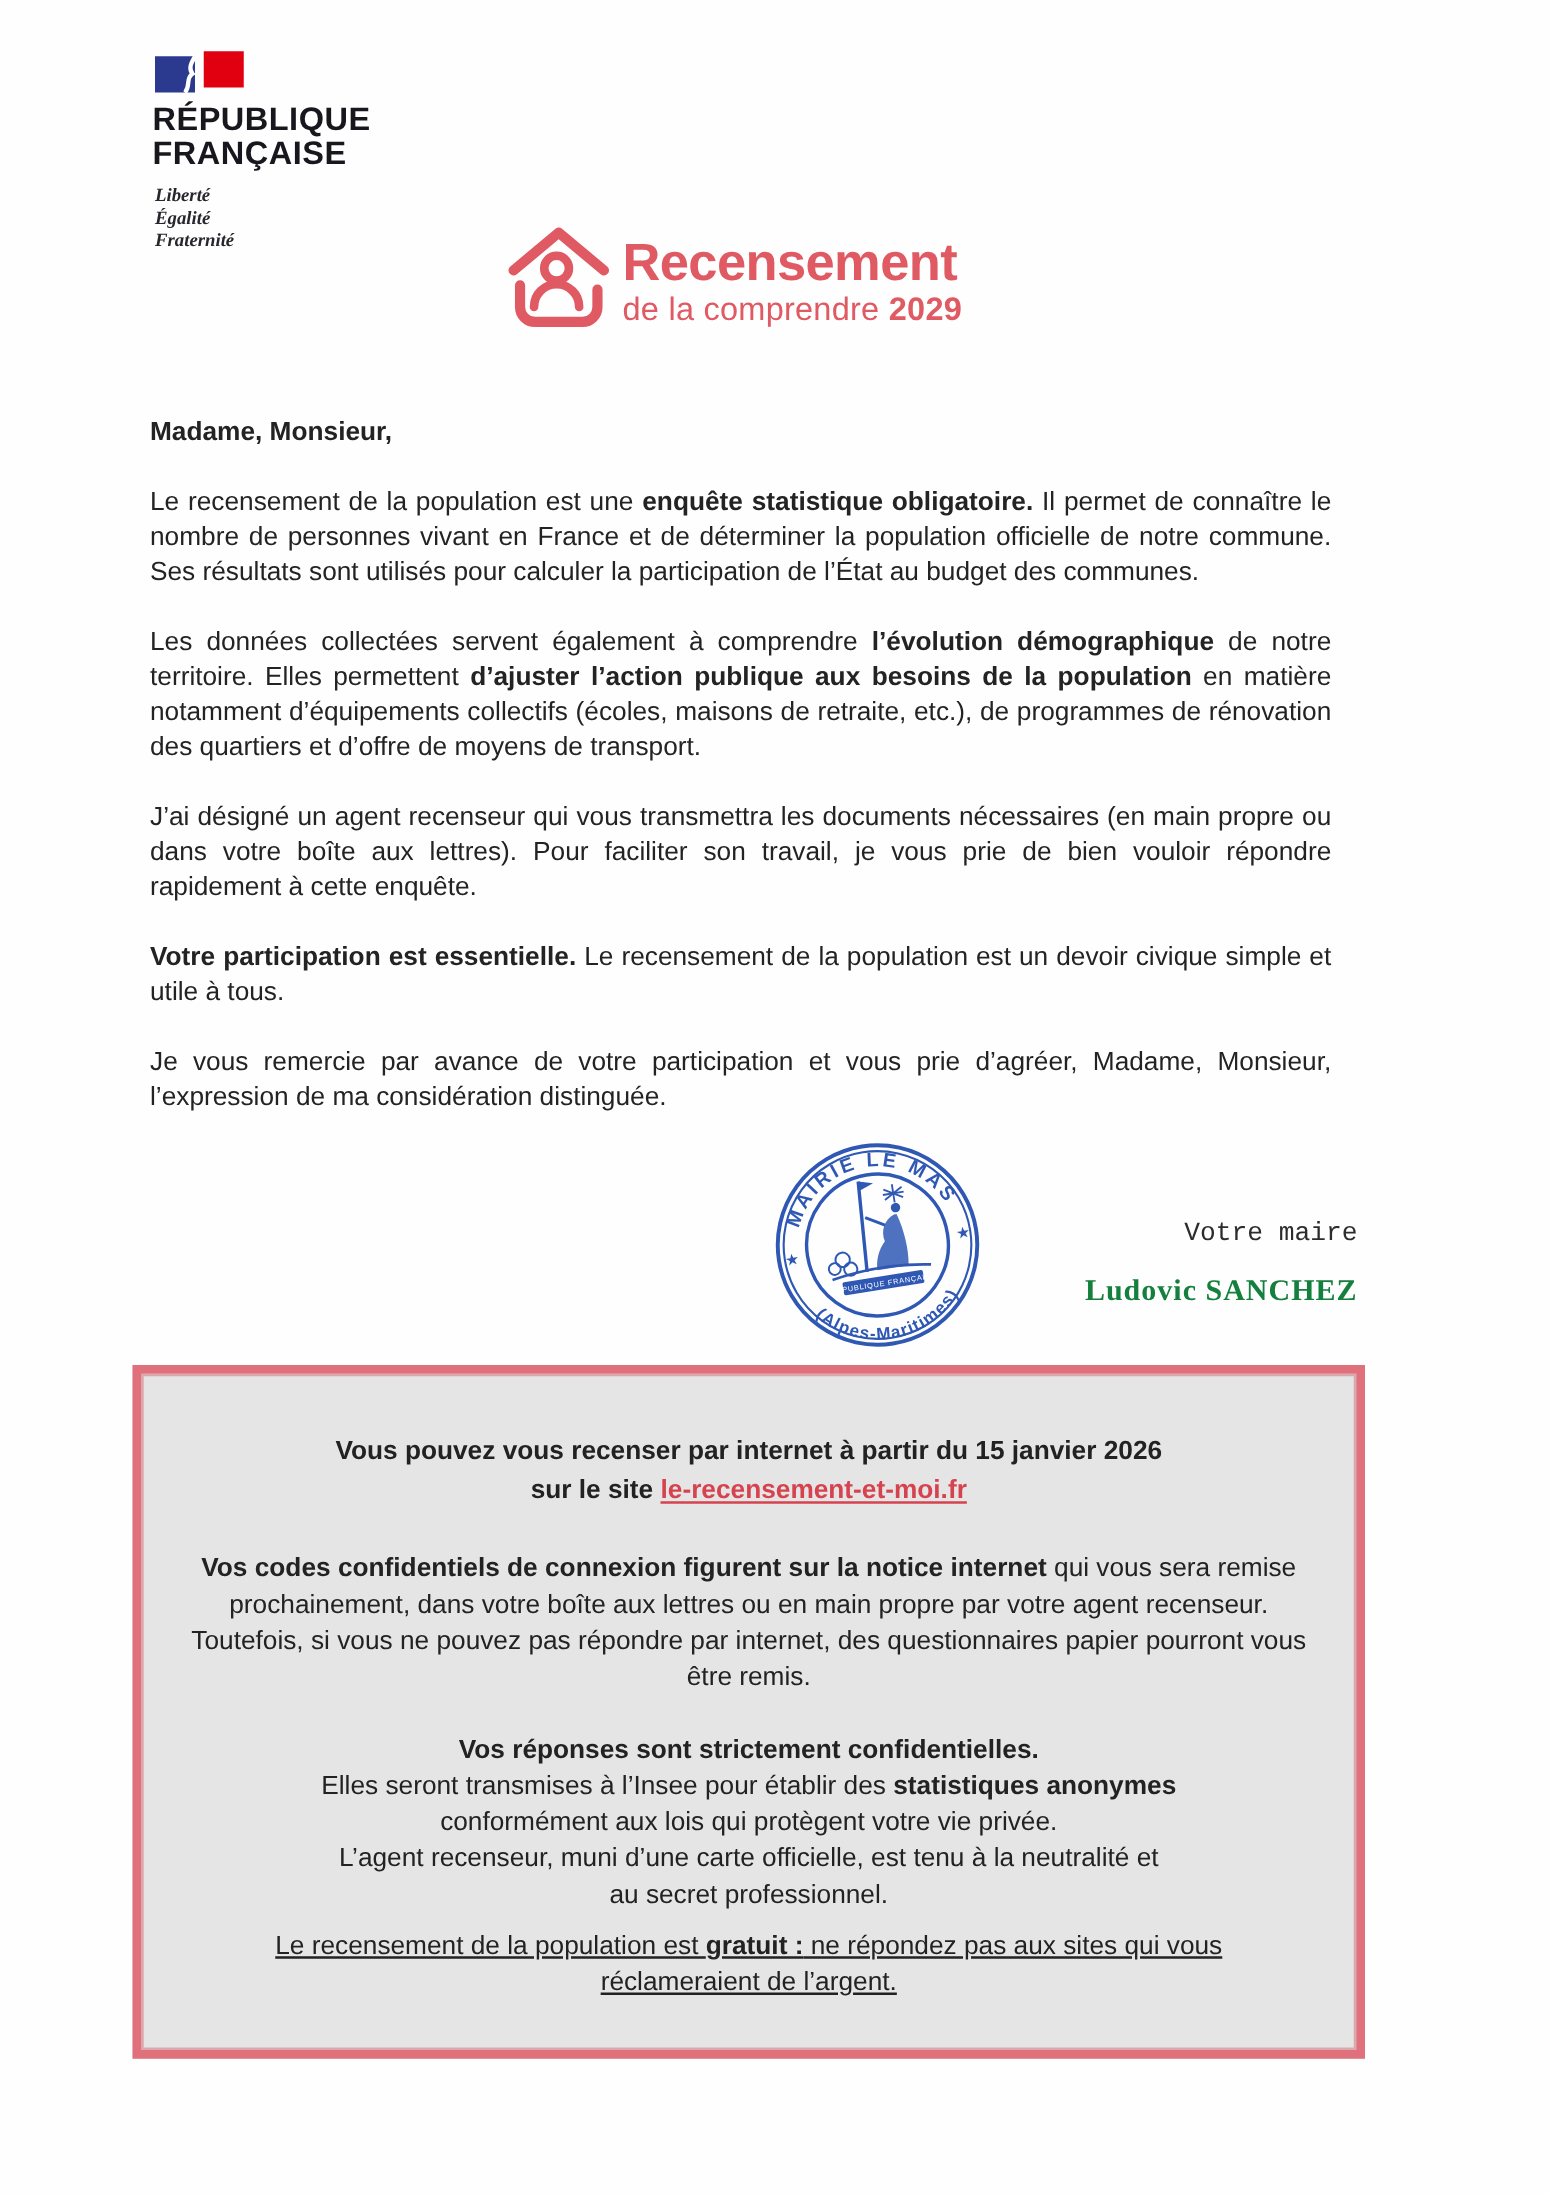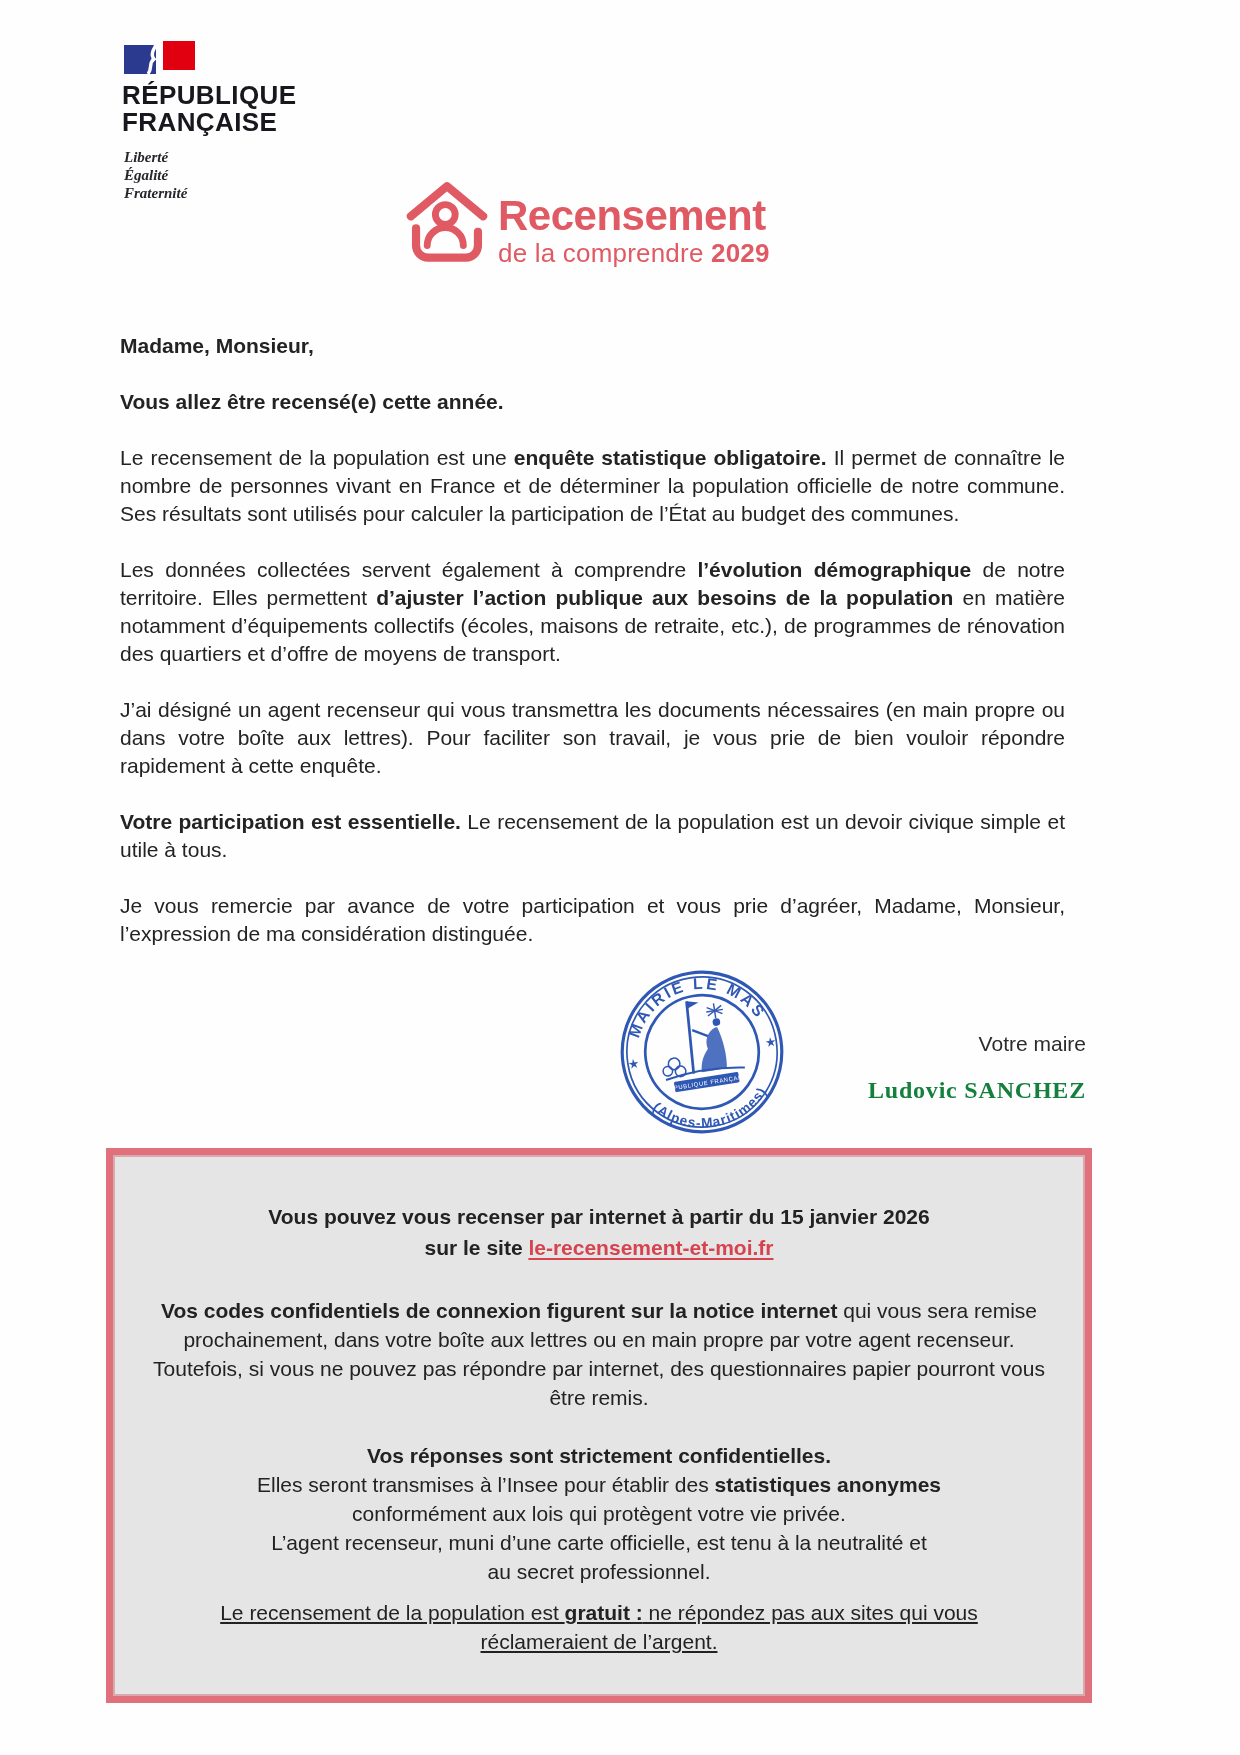--- a/index.html
+++ b/index.html
@@ -15,38 +15,38 @@
 
   
   .header { position:relative; height:302px; }
   .marianne { position:absolute; left:122px; top:40px; }
   .flag-mark { display:block; margin-left:2px; }
   .rf-title { margin-top:6px; font-size:26px; font-weight:bold; line-height:27px;
               letter-spacing:.4px; color:#17171d; }
   .motto { margin-top:12px; margin-left:2px; font-family:"Liberation Serif", serif;
            font-style:italic; font-weight:bold; font-size:15px; line-height:18px; color:#26262c; }
 
-  .census-logo { position:absolute; left:404px; top:176px; display:flex; align-items:center; }
+  .census-logo { position:absolute; left:404px; top:176px; display:flex; align-items:flex-start; }
   .census-icon { display:block; }
   .census-text { margin-left:8px; margin-top:12px; color:#e05a64; }
   .census-title { font-size:42px; font-weight:bold; letter-spacing:-.5px; line-height:44px; }
   .census-sub { font-size:26px; line-height:28px; margin-top:1px; letter-spacing:.2px; }
   .census-sub b { font-weight:bold; }
 
   
   .letter { margin-left:120px; width:945px; font-size:21px; line-height:28px;
             text-align:justify; color:#232323; padding-top:30px; }
   .letter p { margin-bottom:28px; }
   .b { font-weight:bold; }
 
   
   .sig-row { position:relative; height:172px; }
   .stamp { position:absolute; left:618px; top:-8px; }
   .sig-text { position:absolute; right:154px; top:56px; text-align:right; }
-  .sig-role { font-size:21px; color:#2c2c2c; }
+  .sig-role { font-size:21px; color:#2c2c2c;font-family:Liberation Mono, monospace; }
   .sig-name { margin-top:21px; font-family:"Liberation Serif", serif; font-weight:bold;
               font-size:24px; letter-spacing:.8px; color:#15803d; }
 
   
   .notice-box {
     margin-left:106px; width:986px;
     border:7px solid #e0717c;
     box-shadow: inset 0 0 0 2px rgba(205,95,106,.45);
     background:#e5e5e5;
     text-align:center;
@@ -98,21 +98,20 @@
         <div class="census-sub">
           <span>de la comprendre</span>
           <b>2029</b>
         </div>
       </div>
     </div>
   </div>
 
   <div class="letter">
     <p class="b">Madame, Monsieur,</p>
-    <p class="b">Vous allez être recensé(e) cette année.</p>
 
     <p><span>Le recensement de la population est une </span><b>enquête statistique obligatoire.</b><span> Il permet de connaître le nombre de personnes vivant en France et de déterminer la population officielle de notre commune. Ses résultats sont utilisés pour calculer la participation de l’État au budget des communes.</span></p>
 
     <p><span>Les données collectées servent également à comprendre </span><b>l’évolution démographique</b><span> de notre territoire. Elles permettent </span><b>d’ajuster l’action publique aux besoins de la population</b><span> en matière notamment d’équipements collectifs (écoles, maisons de retraite, etc.), de programmes de rénovation des quartiers et d’offre de moyens de transport.</span></p>
 
     <p>J’ai désigné un agent recenseur qui vous transmettra les documents nécessaires (en main propre ou dans votre boîte aux lettres). Pour faciliter son travail, je vous prie de bien vouloir répondre rapidement à cette enquête.</p>
 
     <p><b>Votre participation est essentielle.</b><span> Le recensement de la population est un devoir civique simple et utile à tous.</span></p>
 
     <p>Je vous remercie par avance de votre participation et vous prie d’agréer, Madame, Monsieur, l’expression de ma considération distinguée.</p>

